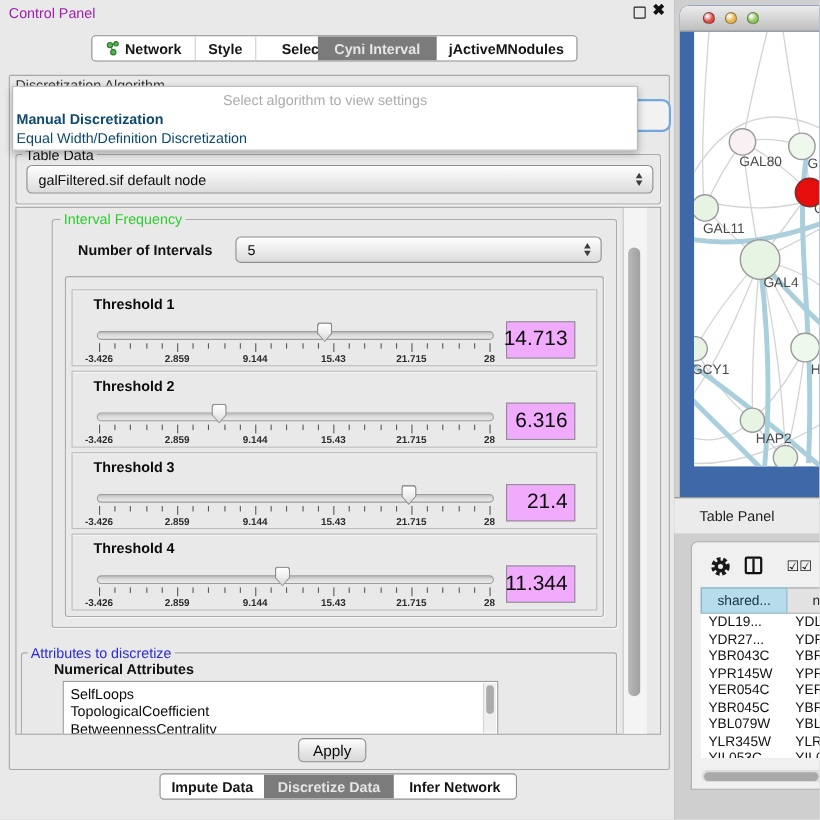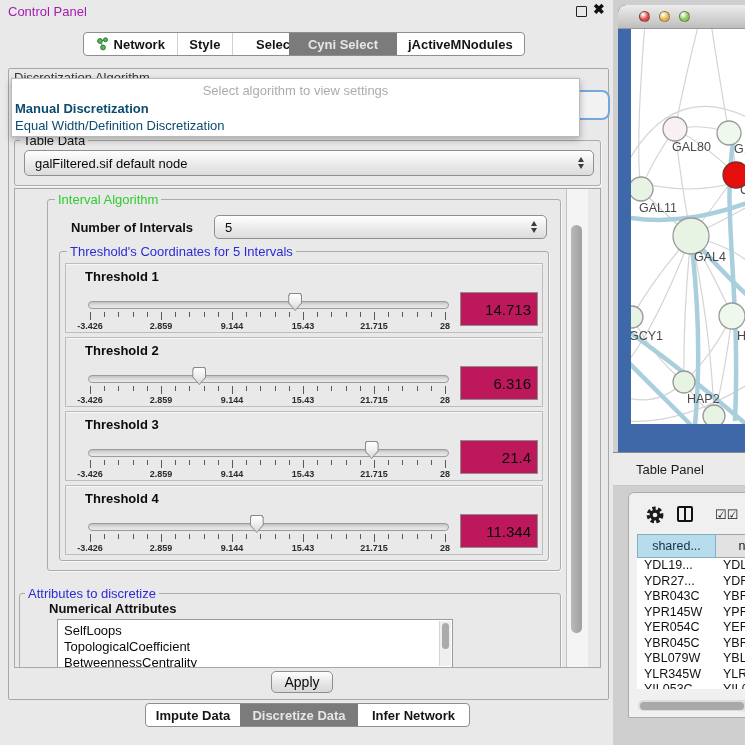--- a/index.html
+++ b/index.html
@@ -56,22 +56,22 @@
   .th-label{position:absolute;left:19px;top:5px;font-size:13px;font-weight:bold;color:#0a0a0a}
   .sl-track{position:absolute;left:22px;top:37px;width:359px;height:6px;border:1px solid #9C9C9C;border-radius:4px;
             background:linear-gradient(#BFBFBF,#DCDCDC 45%,#E9E9E9)}
   .sl-thumb{position:absolute;top:29px;width:14px;height:18px;z-index:2}
   .sl-thumb .t-o{position:absolute;inset:0;background:#8A8A8A;
        clip-path:polygon(10% 0,90% 0,100% 14%,100% 55%,50% 100%,0 55%,0 14%)}
   .sl-thumb .t-i{position:absolute;inset:1px;background:linear-gradient(#FFFFFF,#EDEDED 55%,#D6D6D6);
        clip-path:polygon(10% 0,90% 0,100% 14%,100% 55%,50% 100%,0 55%,0 14%)}
   .tick{position:absolute;width:1px;background:#5a5a5a}
   .ticklab{position:absolute;width:44px;margin-left:-22px;text-align:center;font-size:9px;font-weight:bold;color:#2b2b2b}
-  .valbox{position:absolute;left:394px;top:28px;width:78px;height:34px;background:#be185d;border:1px solid #8E8E8E;
-          box-sizing:border-box;font-size:15px;color:#0a0a0a;display:flex;align-items:center;justify-content:flex-end;
+  .valbox{position:absolute;left:394px;top:28px;width:63px;height:34px;background:#f0abfc;border:1px solid #8E8E8E;
+          box-sizing:border-box;font-size:19px;color:#0a0a0a;display:flex;align-items:center;justify-content:flex-end;
           padding-right:6px}
 
   .listbox{position:absolute;background:#FFF;border:1px solid #9A9A9A;box-sizing:border-box;overflow:hidden}
   .listitem{font-size:13px;line-height:16.2px;padding-left:6px;color:#0a0a0a;white-space:nowrap}
   .list-sb{position:absolute;right:1px;top:1px;bottom:1px;width:11px;background:#EFEFEF;border-left:1px solid #D5D5D5}
   .list-sb .lt{position:absolute;left:2px;top:2px;width:7px;height:26px;background:#ABABAB;border-radius:4px}
 
   .btn{position:absolute;background:linear-gradient(#FFFFFF,#E6E6E6 55%,#D8D8D8);border:1px solid #8F8F8F;
        border-radius:5px;font-size:14px;color:#0a0a0a;display:flex;align-items:center;justify-content:center;box-sizing:border-box}
 
@@ -119,21 +119,21 @@
         </svg>
         <span>Network</span>
       </div>
       <div class="tabseg" style="width: 56px;">
         <span>Style</span>
       </div>
       <div class="tabseg" style="width: 57px; padding-left: 28px;">
         <span>Select</span>
       </div>
       <div class="tabseg sel" style="width: 108px;">
-        <span>Cyni Select</span>
+        <span>Cyni Interval</span>
       </div>
       <div class="tabseg" style="width: 128px;">
         <span>jActiveMNodules</span>
       </div>
     </div>
 
   <div class="abs outerbox"></div>
   <div class="abs ghost-label">Discretization Algorithm</div>
   <div class="abs focus-ring"></div>
 
@@ -149,33 +149,32 @@
     <span>galFiltered.sif default node</span>
     <span class="spinner">
         <span class="up"></span>
         <span class="dn"></span>
       </span>
   </div>
 
   <div class="abs scrollpane">
 
     <div class="groupbox" style="left:32px;top:10px;width:514px;height:372px"></div>
-    <div class="grouplabel" style="left:40px;top:3px;color:#2FCC2F">Interval Algorithm</div>
+    <div class="grouplabel" style="left:40px;top:3px;color:#2FCC2F">Interval Frequency</div>
 
     <div class="abs" style="left:56px;top:31px;font-size:13px;font-weight:bold">Number of Intervals</div>
     <div class="combo" style="left:199px;top:26px;width:333px;height:24px">
       <span>5</span>
       <span class="spinner">
           <span class="up"></span>
           <span class="dn"></span>
         </span>
     </div>
 
     <div class="groupbox" style="left:44px;top:62px;width:490px;height:310px"></div>
-    <div class="grouplabel" style="left:52px;top:55px;color:#2B2BD6">Threshold's Coordinates for 5 Intervals</div>
     <div id="thresholdHost">
         <div class="npanel" style="left: 50px; top: 74px; width: 478px; height: 70px;">
           <div class="th-label">Threshold 1</div>
           <div class="sl-track"></div>
           <div class="sl-thumb" style="left: 222.2px;">
             <div class="t-o"></div>
             <div class="t-i"></div>
           </div>
           <div class="tick" style="left: 24px; top: 48px; height: 8px;"></div>
           <div class="ticklab" style="left: 24px; top: 57px;">-3.426</div>

